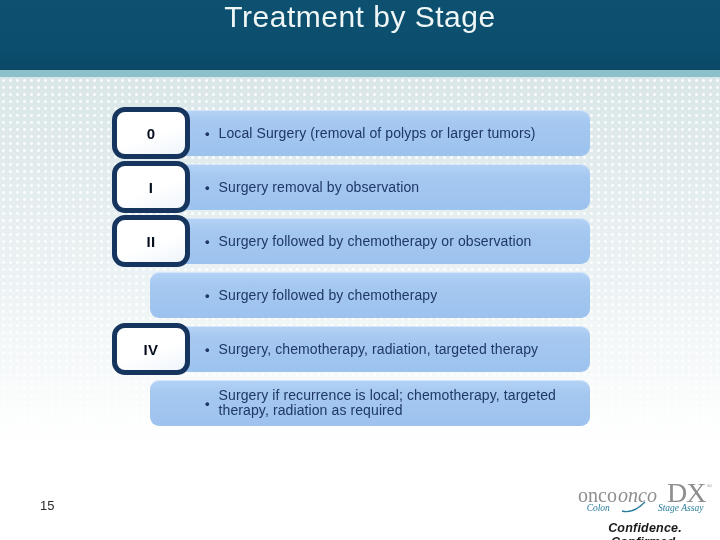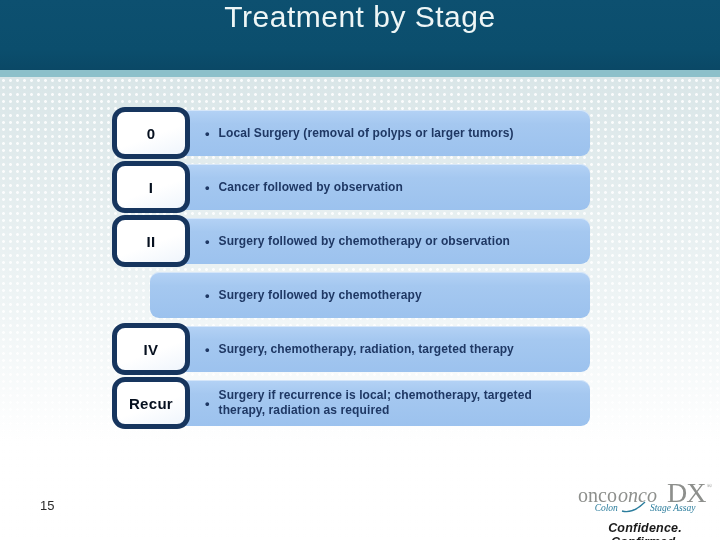--- a/index.html
+++ b/index.html
@@ -35,42 +35,42 @@
     position:absolute;left:150px;top:3px;width:440px;height:46px;box-sizing:border-box;
     border-radius:9px;background:linear-gradient(180deg,#b4d2f5 0%,#a5c8f0 30%,#9cc2ee 100%);
     box-shadow:inset 0 1px 0 rgba(255,255,255,.45);
     display:flex;align-items:center;padding:2px 18px 2px 55px;z-index:1;
   }
   .bullet{
     color:#1f3864;font-weight:700;font-size:13px;margin-right:9px;flex:0 0 auto;
     align-self:center;
   }
   .treat{
-    color:#1f3864;font-weight:700;font-size:12px;line-height:15px;letter-spacing:.1px;
+    color:#1f3864;font-weight:400;font-size:14px;line-height:15px;letter-spacing:.1px;
   }
   .box{
     position:absolute;left:112px;top:0;width:78px;height:52px;box-sizing:border-box;
     border:5px solid #16355e;border-radius:13px;
     background:linear-gradient(160deg,#ffffff 55%,#eff5fc 100%);
     display:flex;align-items:center;justify-content:center;z-index:2;
   }
   .box span{color:#06101f;font-weight:700;font-size:15px;letter-spacing:.3px;}
   
   .pagenum{position:absolute;left:40px;top:498px;font-size:13px;color:#2a2a2a;}
   .logo{position:absolute;left:578px;top:479px;width:134px;text-align:center;}
   .logo-brand{
     display:flex;align-items:baseline;justify-content:space-between;
     color:#8d8f8c;font-family:"Liberation Serif",serif;line-height:1;
   }
   .lg-onco{font-size:20px;}
   .lg-type{font-size:20px;font-style:italic;}
   .lg-dx{font-size:28px;margin-left:9px;letter-spacing:-1px;}
   .lg-reg{font-size:7px;vertical-align:top;position:relative;top:-14px;color:#8d8f8c;}
   .logo-sub{
-    margin-top:-3px;display:flex;align-items:center;justify-content:center;gap:3px;
+    margin-top:-3px;display:flex;align-items:center;justify-content:center;gap:11px;
     color:#2a7c9c;font-family:"Liberation Serif",serif;font-style:italic;font-size:9.5px;
     line-height:1;
   }
   .swoosh{flex:0 0 auto;margin-top:-4px;}
   .tagline{
     margin-top:7px;font-family:"Liberation Sans",sans-serif;font-style:italic;
     font-weight:600;font-size:12.5px;color:#191919;letter-spacing:.2px;
   }
 </style>
 </head>
@@ -91,21 +91,21 @@
         <span class="treat">Local Surgery (removal of polyps or larger tumors)</span>
       </div>
       <div class="box">
         <span>0</span>
       </div>
     </div>
 
     <div class="row">
       <div class="bar">
         <span class="bullet">•</span>
-        <span class="treat">Cancer followed by observation</span>
+        <span class="treat">Surgery removal by observation</span>
       </div>
       <div class="box">
         <span>I</span>
       </div>
     </div>
 
     <div class="row">
       <div class="bar">
         <span class="bullet">•</span>
         <span class="treat">Surgery followed by chemotherapy or observation</span>
@@ -130,23 +130,20 @@
       <div class="box">
         <span>IV</span>
       </div>
     </div>
 
     <div class="row">
       <div class="bar">
         <span class="bullet">•</span>
         <span class="treat">Surgery if recurrence is local; chemotherapy, targeted therapy, radiation as required</span>
       </div>
-      <div class="box">
-        <span>Recur</span>
-      </div>
     </div>
 
   </div>
 
   <div class="pagenum">15</div>
 
   <div class="logo">
     <div class="logo-brand">
       <span class="lg-onco">onco</span>
         <span class="lg-type">onco</span>

